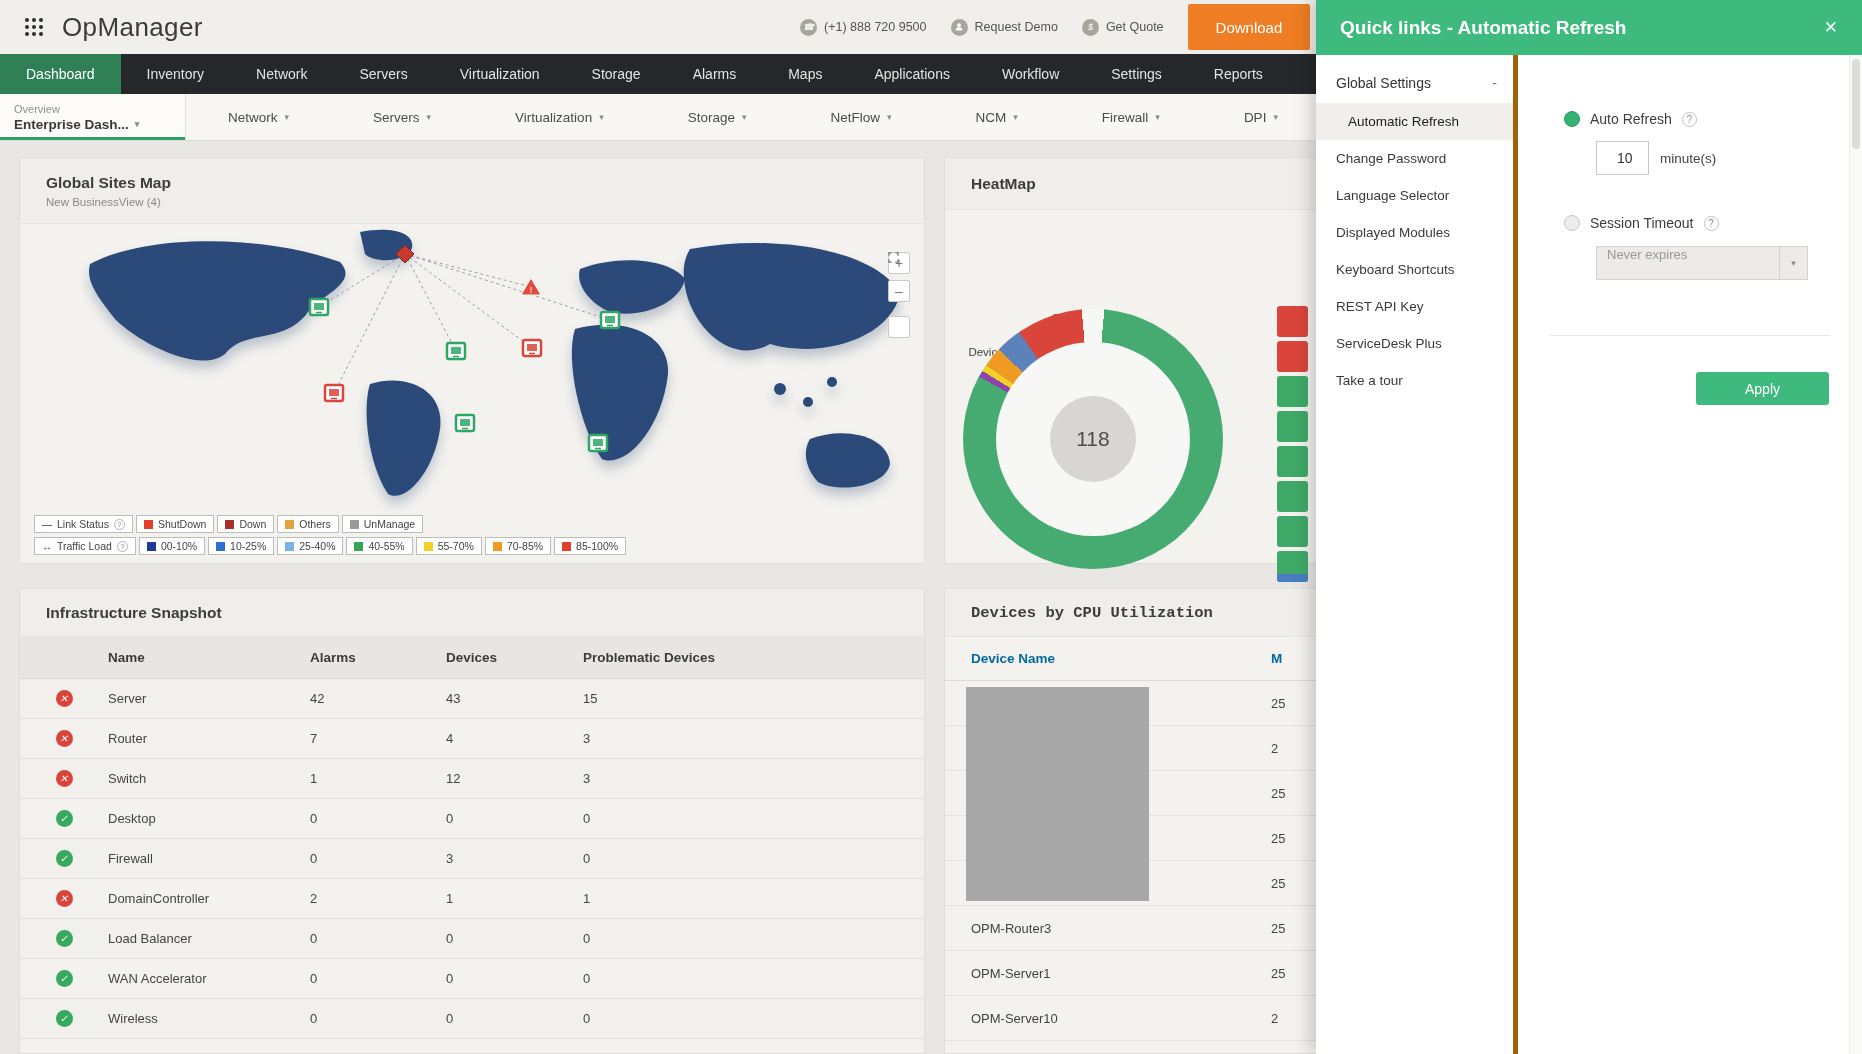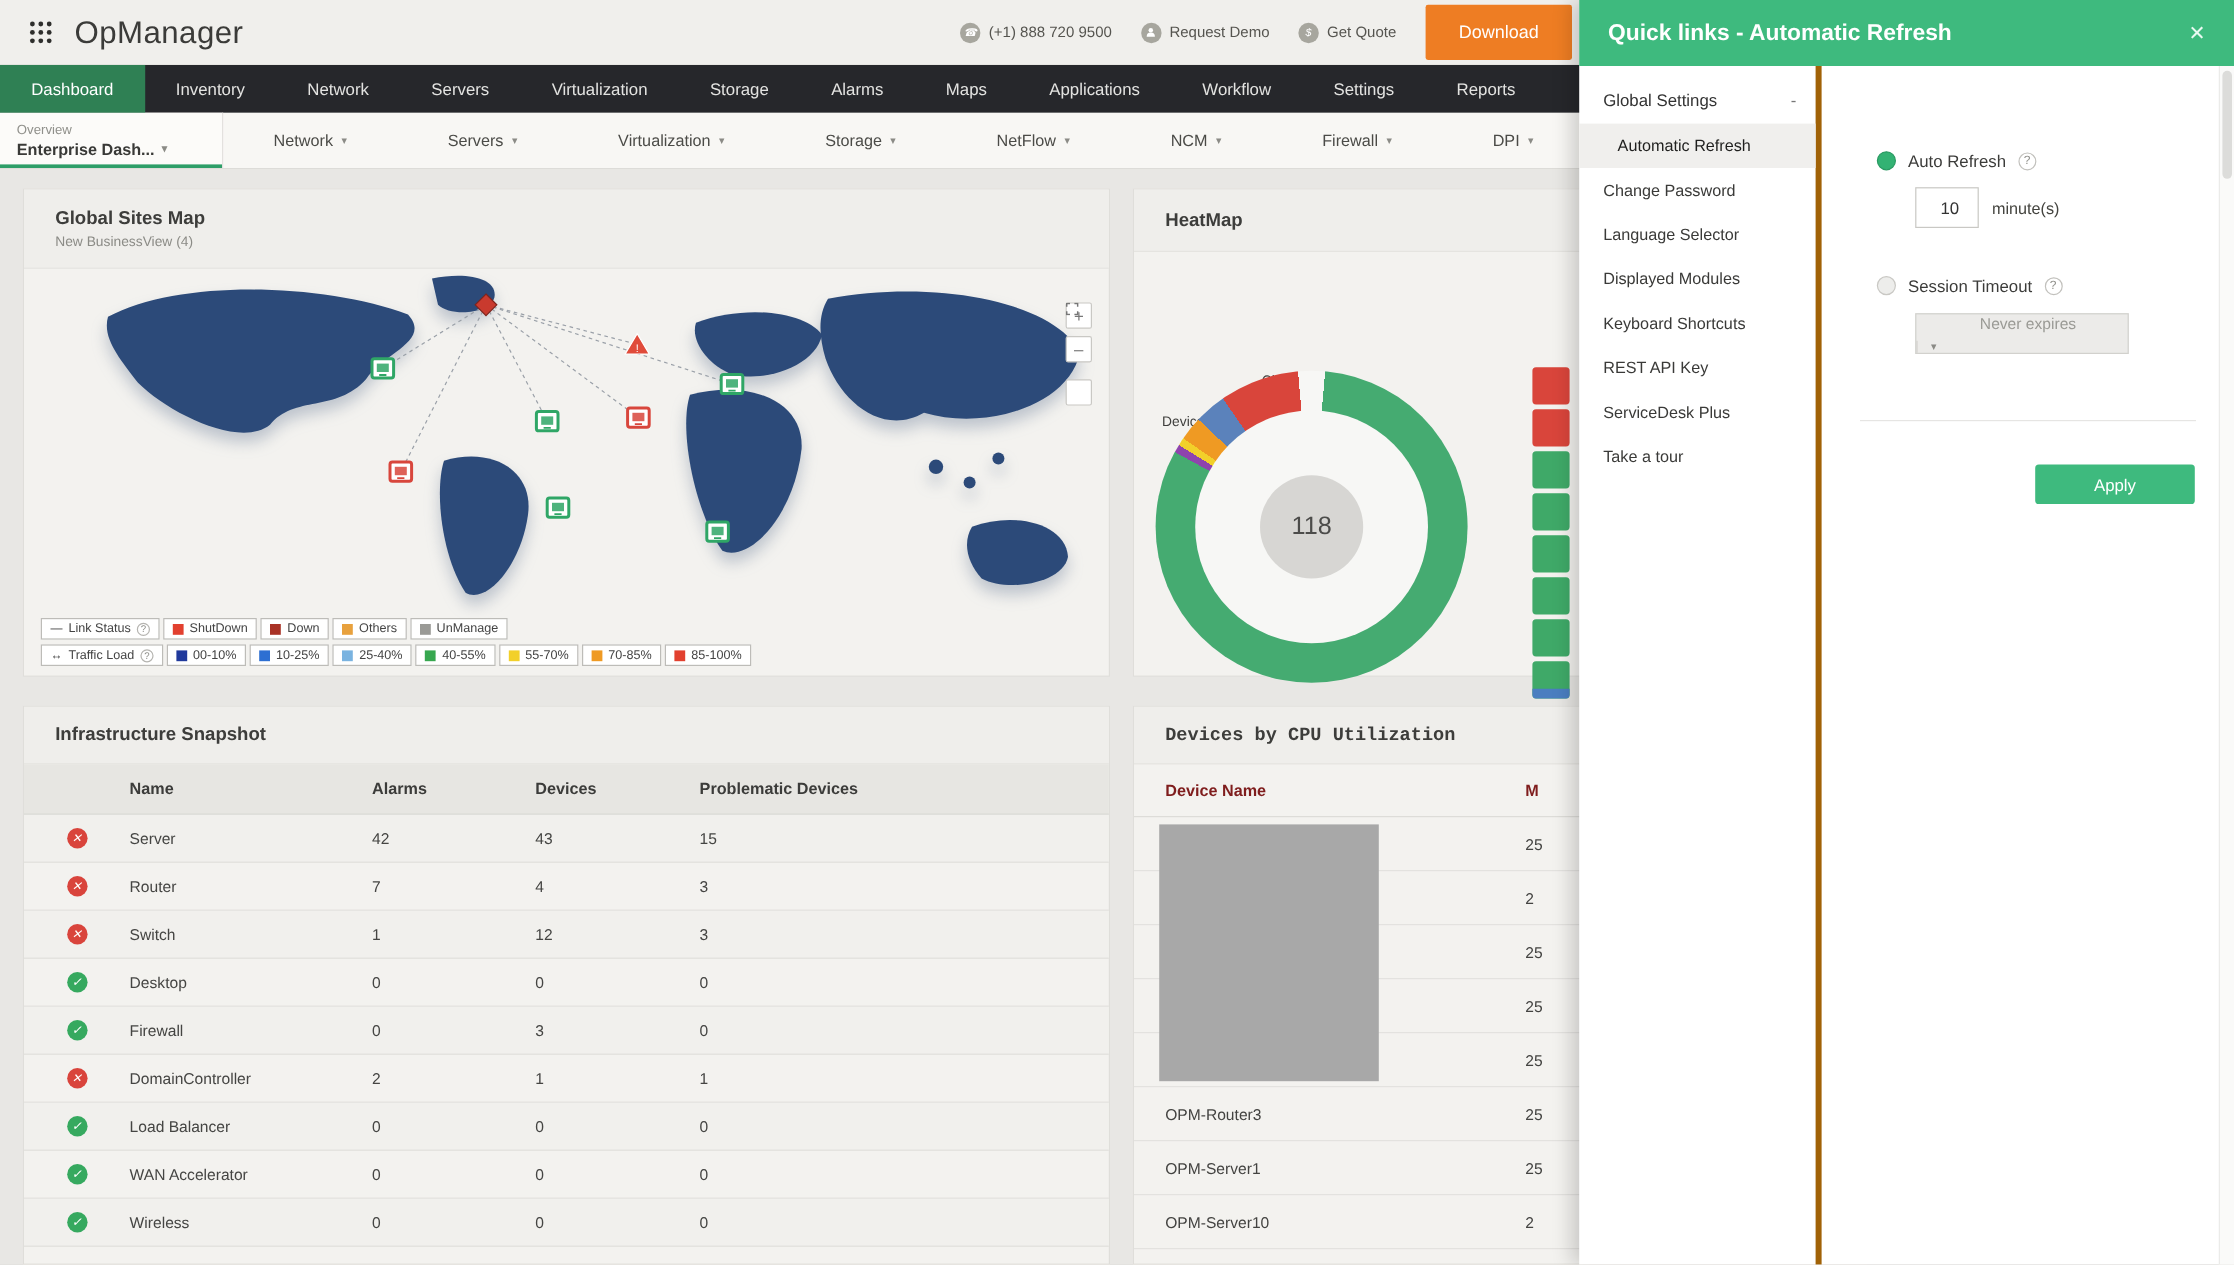--- a/index.html
+++ b/index.html
@@ -82,50 +82,50 @@
   .c-prob{flex:1;}
   .trow:nth-child(odd):not(.thead){background:#f1f0ed;}
   .trow:nth-child(even):not(.thead){background:#edecc e9;}
   .stat{width:17px;height:17px;border-radius:50%;color:#fff;font-size:10px;display:flex;align-items:center;justify-content:center;}
   .stat.down{background:#d9443c;}
   .stat.down::after{content:"\2715";}
   .stat.up{background:#36a95f;}
   .stat.up::after{content:"\2713";}
 
   
-  .cpu-cols{display:flex;align-items:center;height:44px;border-bottom:1px solid #dddcd8;font-weight:bold;font-size:13.5px;color:#7f1d1d;}
+  .cpu-cols{display:flex;align-items:center;height:44px;border-bottom:1px solid #dddcd8;font-weight:bold;font-size:13.5px;color:#0369a1;}
   .cpu-cols .cc1{width:326px;padding-left:26px;}
   .cpu-rows{position:relative;}
   .cpu-row{display:flex;align-items:center;height:45px;border-bottom:1px solid #e3e2df;font-size:13px;color:#434341;}
   .cpu-row .cc1{width:326px;padding-left:26px;}
   .img-placeholder{position:absolute;left:21px;top:6px;width:183px;height:214px;background:#a8a8a8;}
 
   
   .panel{position:absolute;left:1316px;top:0;width:546px;height:1054px;background:#fff;z-index:40;box-shadow:-6px 0 16px rgba(0,0,0,.18);}
   .panel-head{height:55px;background:#3eba7e;color:#fff;display:flex;align-items:center;padding:0 24px;}
   .panel-title{font-size:19px;font-weight:600;text-align:center;}
   .panel-close{margin-left:auto;font-size:17px;cursor:pointer;color:#eafaf2;}
   .panel-body{display:flex;height:calc(100% - 55px);}
   .pmenu{width:202px;border-right:5px solid #a16207;padding-top:14px;}
   .menu-head{display:flex;align-items:center;padding:6px 16px 12px 20px;font-size:14px;color:#333;}
   .menu-head .collapse{margin-left:auto;color:#777;cursor:pointer;}
   .menu-item{padding:11px 10px 11px 20px;font-size:13.5px;color:#3a3a38;cursor:pointer;}
   .menu-item.active{background:#f0efed;padding-left:32px;color:#1f1f1e;}
-  .pcontent{position:relative;flex:1;margin-top:15px;}
+  .pcontent{position:relative;flex:1;}
   .frow{position:absolute;display:flex;align-items:center;gap:10px;font-size:14px;color:#3c3c3a;}
   #auto-row{left:46px;top:56px;}
   #sess-row{left:46px;top:160px;}
   .radio{width:16px;height:16px;border-radius:50%;cursor:pointer;}
   .radio.on{background:#33b273;border:1px solid #2a9a62;}
   .radio.off{background:#ededeb;border:1px solid #c9c8c4;}
   .help{width:15px;height:15px;border:1px solid #c2c1bd;border-radius:50%;background:#fff;color:#8e8e89;font-size:10px;display:flex;align-items:center;justify-content:center;cursor:pointer;}
   .interval{position:absolute;left:78px;top:86px;display:flex;align-items:center;gap:11px;}
   .interval input{width:53px;height:34px;border:1px solid #c9c8c4;background:#fff;font-size:14px;color:#333;text-align:left;padding-left:20px;font-family:"Liberation Sans",sans-serif;}
   .unit{font-size:13.5px;color:#44443f;}
-  .selectbox{position:absolute;left:78px;top:191px;width:178px;height:34px;background:#ecebe9;border:1px solid #d2d1cd;display:flex;align-items:center;font-size:13px;color:#9a9a95;cursor:default;flex-direction:column;}
+  .selectbox{position:absolute;left:78px;top:191px;width:212px;height:34px;background:#ecebe9;border:1px solid #d2d1cd;display:flex;font-size:13px;color:#9a9a95;cursor:default;}
   .selectbox .sel-txt{padding-left:10px;flex:1;}
   .selectbox .sel-arrow{width:28px;align-self:stretch;border-left:1px solid #d2d1cd;display:flex;align-items:center;justify-content:center;color:#8a8a85;font-size:9px;}
   .divider{position:absolute;left:32px;top:280px;width:280px;border-top:1px solid #e6e5e3;}
   .apply-btn{position:absolute;left:178px;top:317px;width:133px;height:33px;background:#3eba7e;color:#fff;border:none;border-radius:3px;font-size:14px;cursor:pointer;font-family:"Liberation Sans",sans-serif;}
 
   
   .scroll-strip{position:absolute;right:0;top:55px;bottom:0;width:13px;background:#fafaf9;border-left:1px solid #ebebe9;z-index:60;}
   .scroll-thumb{position:absolute;left:2px;top:4px;width:8px;height:90px;background:#dcdcda;border-radius:4px;}
 </style>
 </head>

